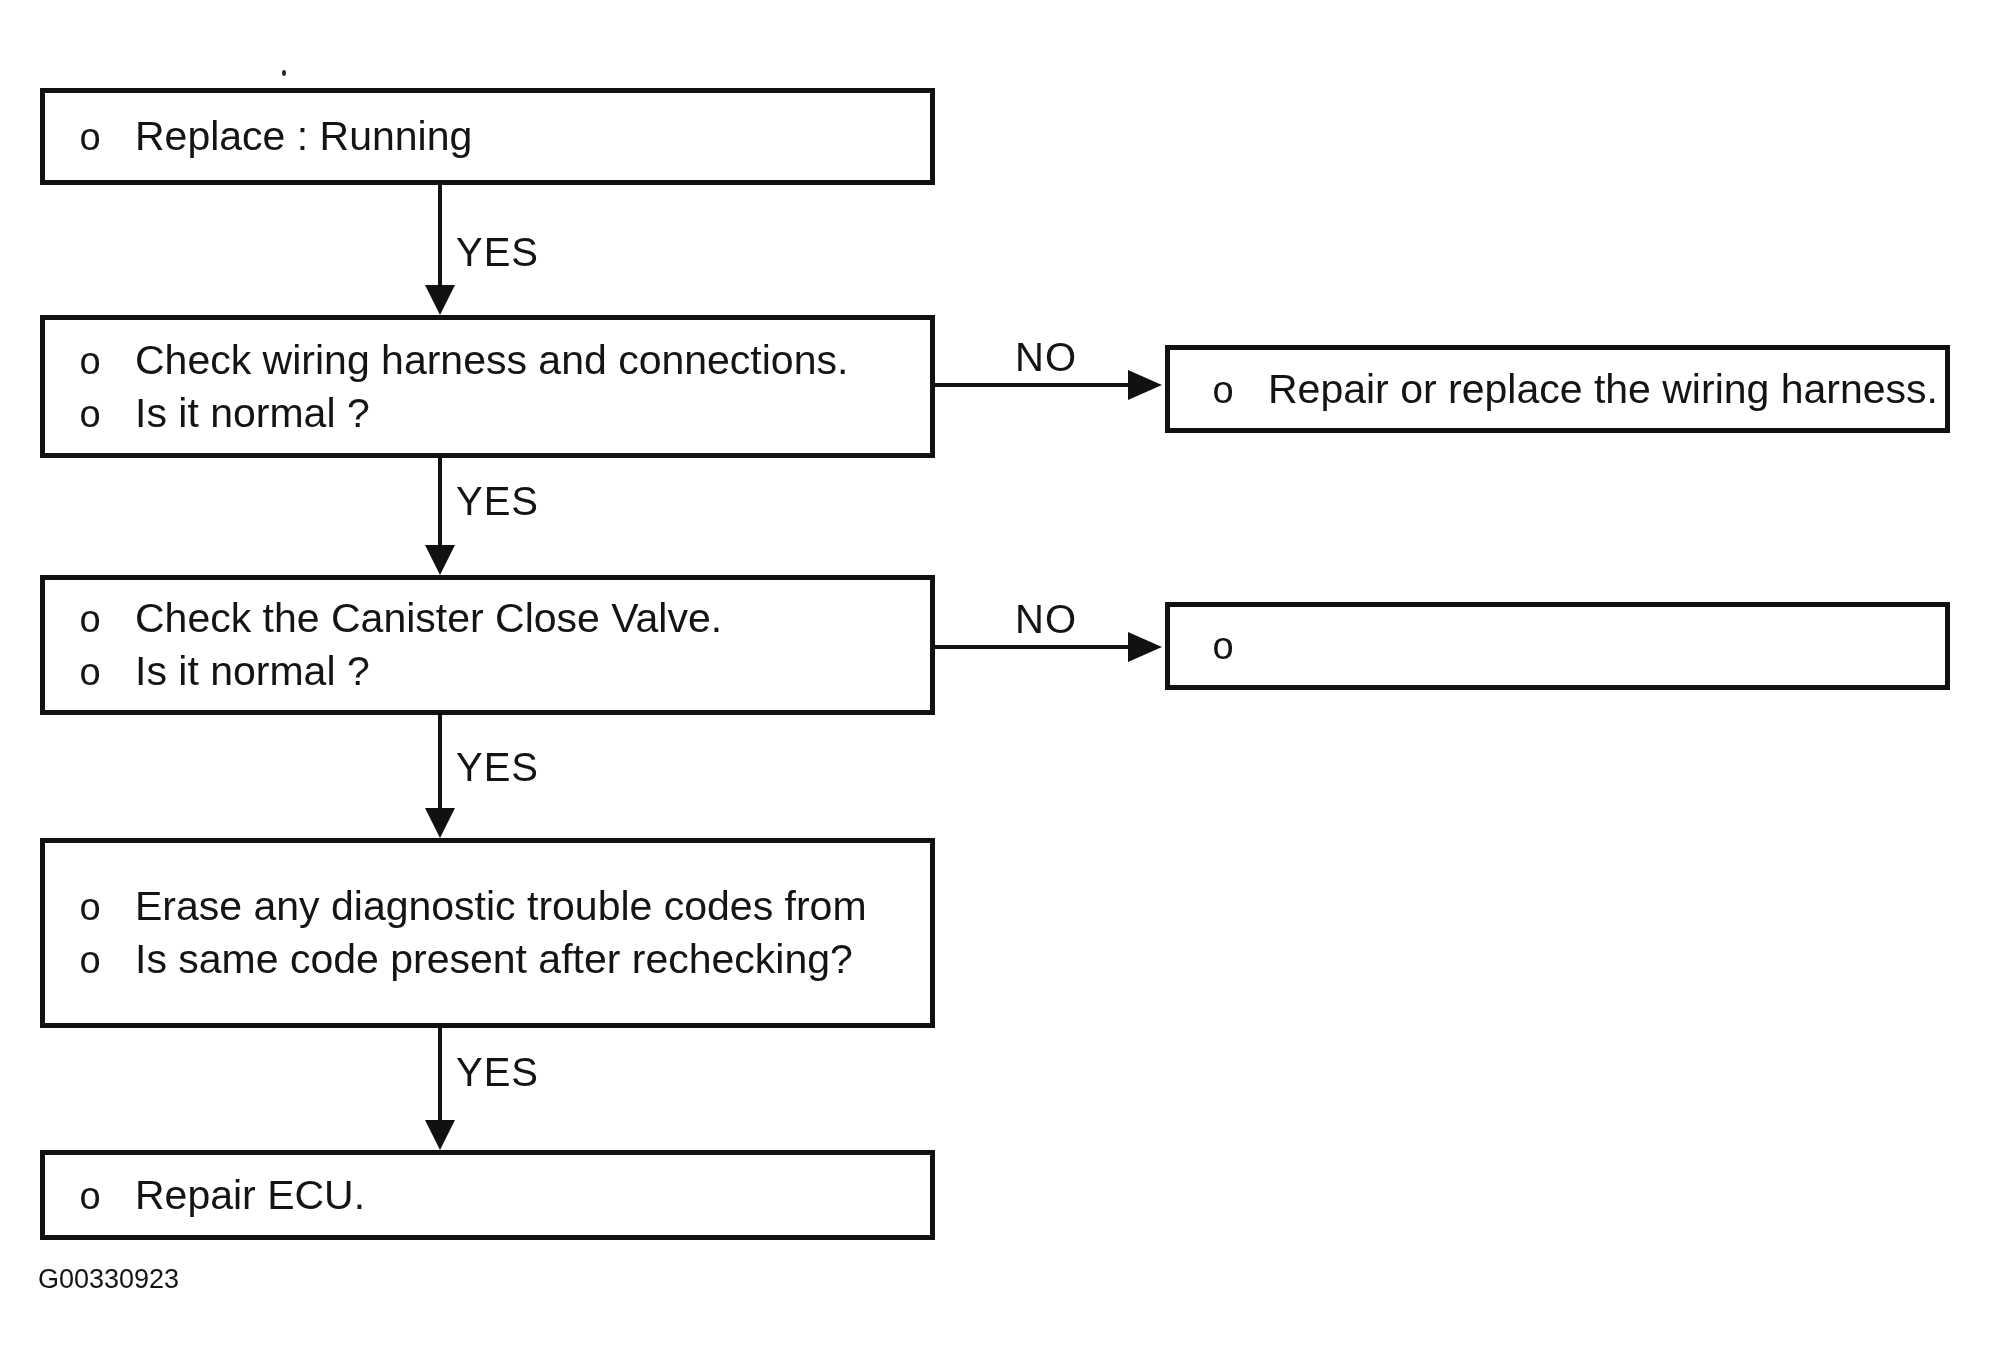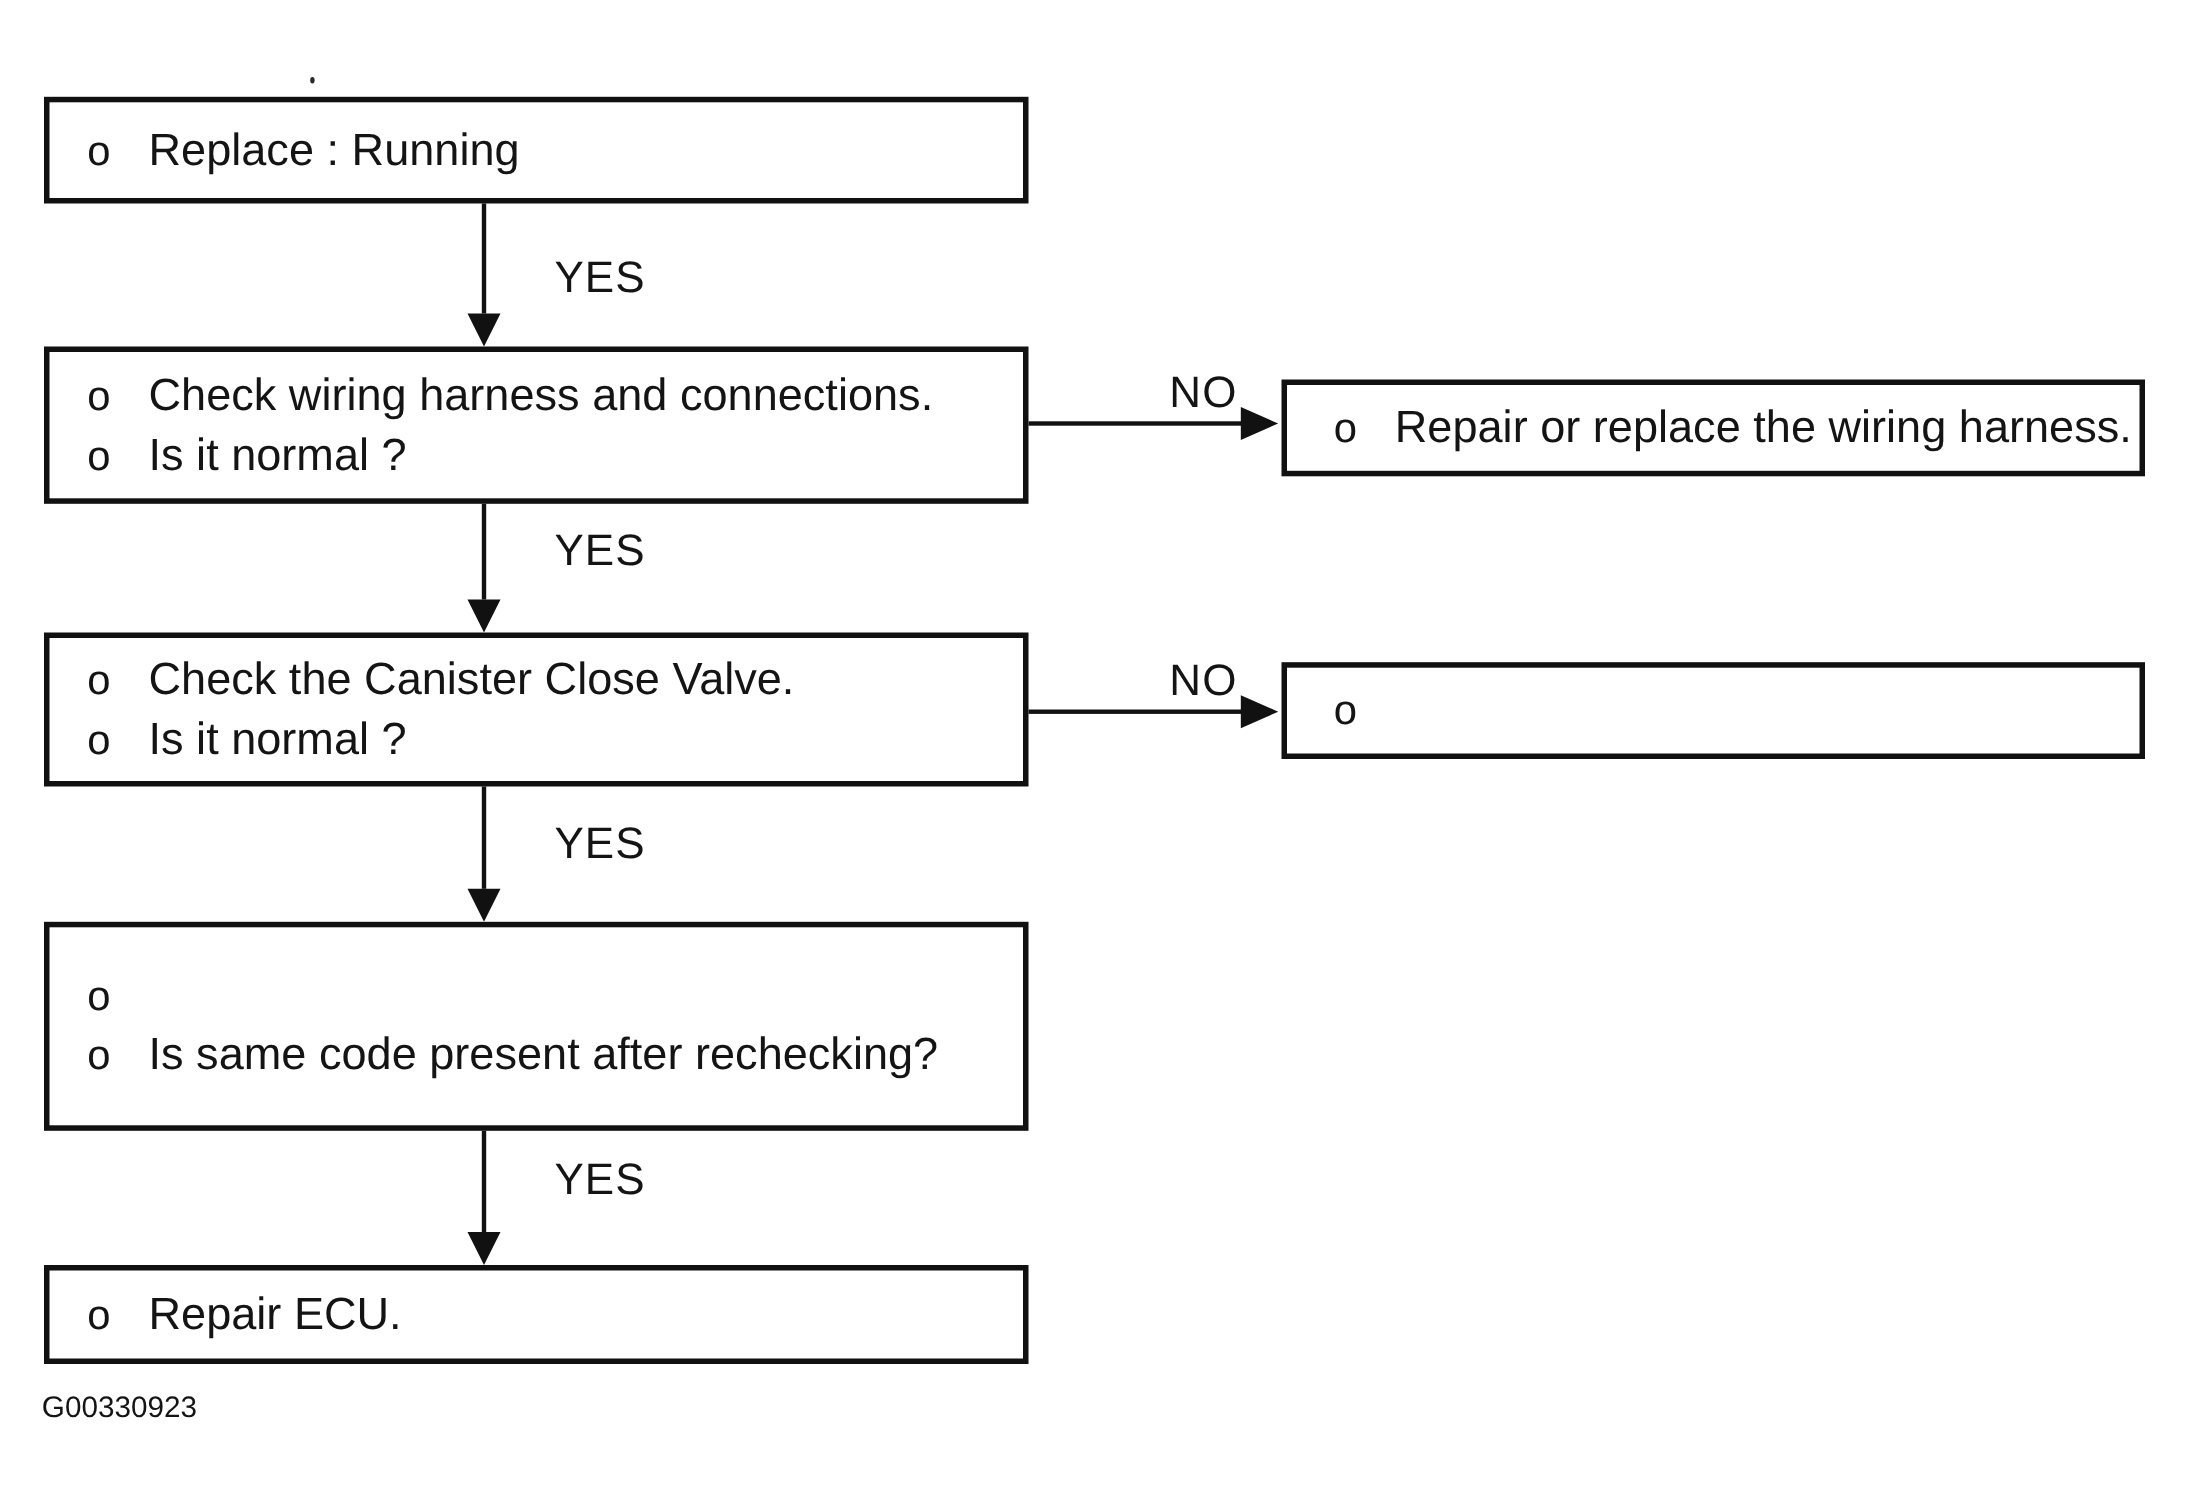--- a/index.html
+++ b/index.html
@@ -65,21 +65,20 @@
     border-top: 15px solid transparent;
     border-bottom: 15px solid transparent;
     border-left: 34px solid #111111;
   }
   .branch-label {
     position: absolute;
     font-size: 40px;
     line-height: 1;
     letter-spacing: 1px;
     white-space: nowrap;
-    margin-left: 48px;
   }
   .no-label { width: 72px; text-align: center; }
   .caption {
     position: absolute;
     font-size: 27px;
     line-height: 1;
   }
   .speck {
     position: absolute;
     background: #2a2a2a;
@@ -152,20 +151,21 @@
     </div>
   </div>
 
   <div class="vline" style="left:438px; top:715px; height:93px;"></div>
   <div class="head-down" style="left:425px; top:808px;"></div>
   <div class="branch-label" style="left:456px; top:747px;">YES</div>
 
   <div class="box" style="left:40px; top:838px; width:895px; height:190px;">
     <div class="row">
       <span class="bullet">o</span>
+      <span class="txt">Erase any diagnostic trouble codes from</span>
     </div>
     <div class="row">
       <span class="bullet">o</span>
       <span class="txt">Is same code present after rechecking?</span>
     </div>
   </div>
 
   <div class="vline" style="left:438px; top:1028px; height:92px;"></div>
   <div class="head-down" style="left:425px; top:1120px;"></div>
   <div class="branch-label" style="left:456px; top:1052px;">YES</div>

